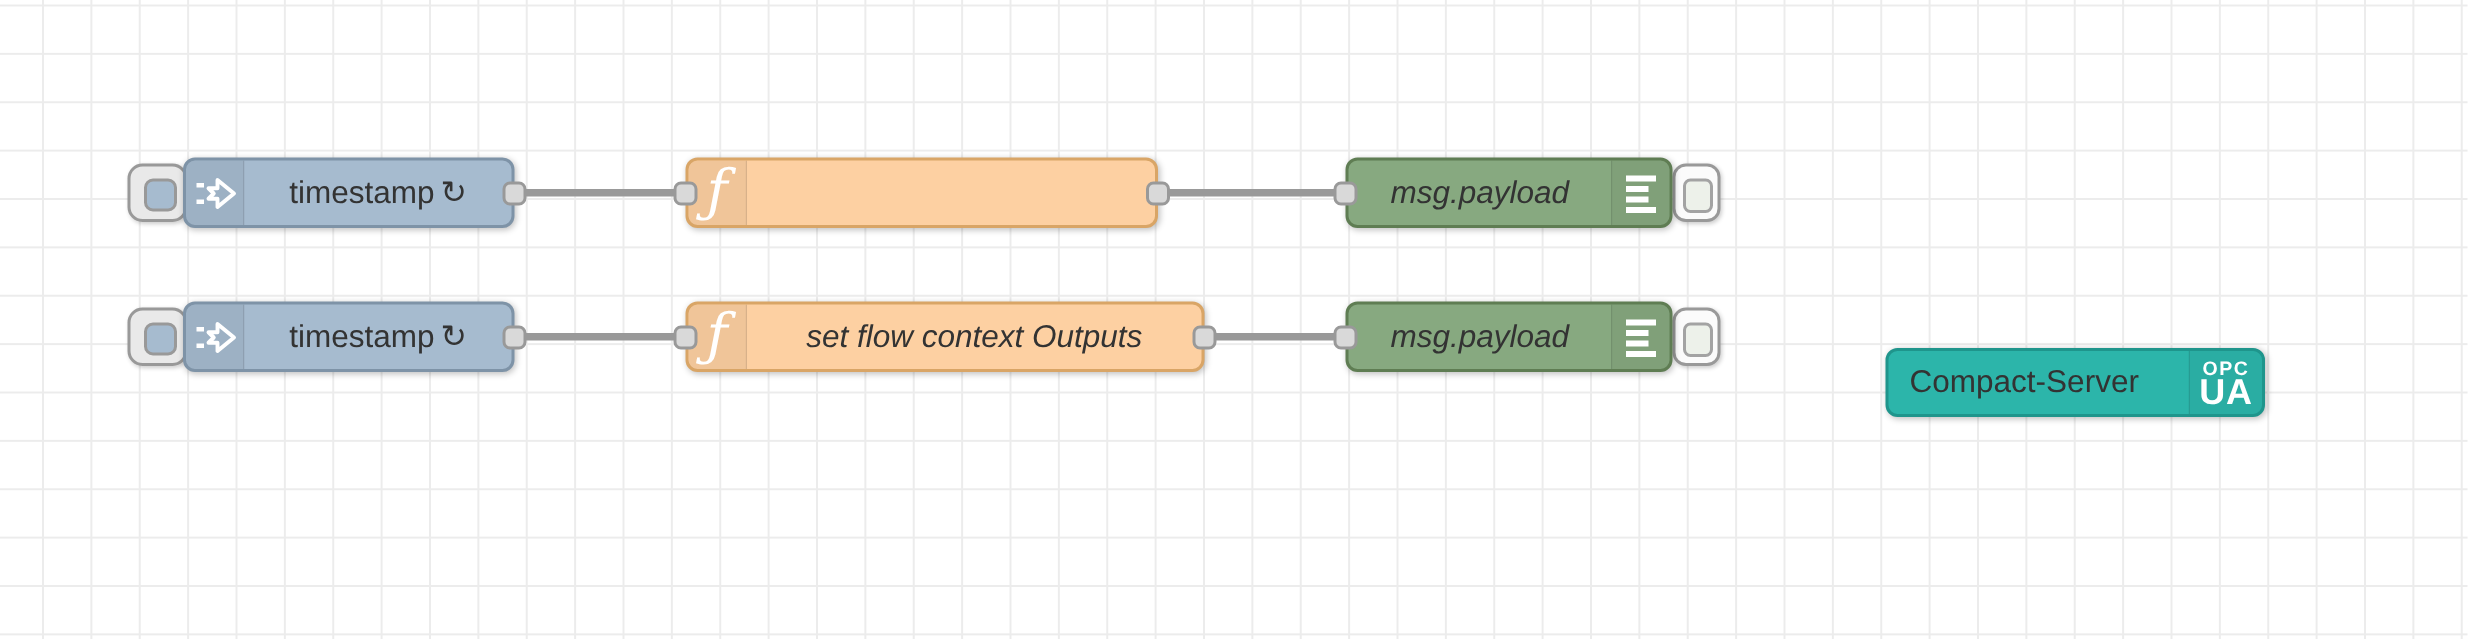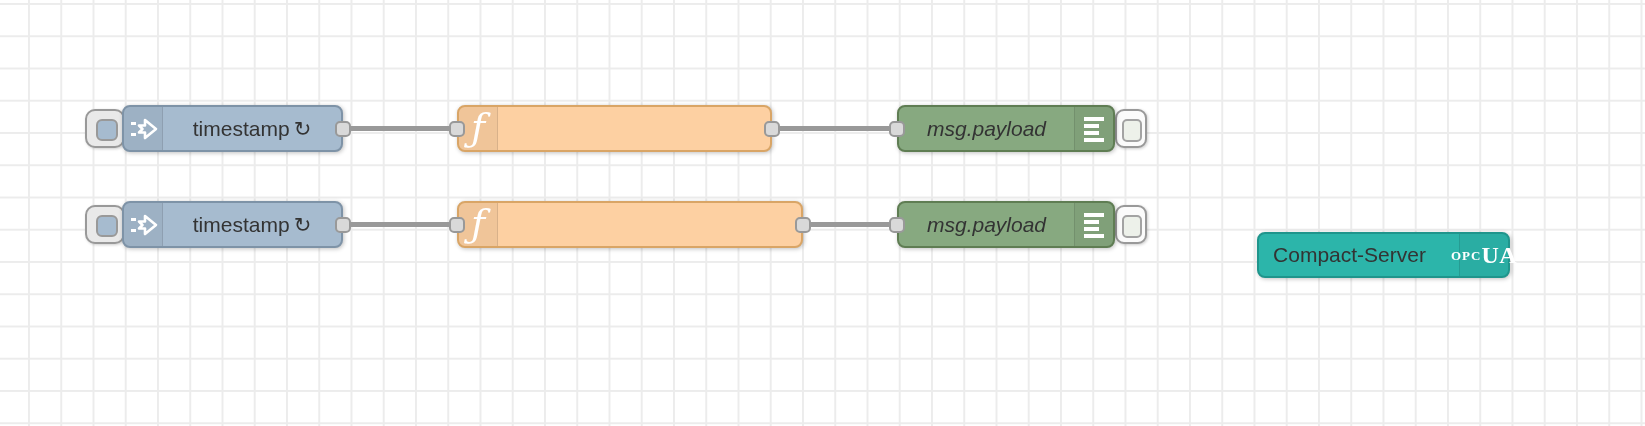--- a/index.html
+++ b/index.html
@@ -25,21 +25,21 @@
   .function .node-body{background:#fdd0a2;border-color:#d9a566;}
   .debug .node-body{background:#87a980;border-color:#5f7d53;font-style:italic;}
   .opcua .node-body{background:#2cb5aa;border-color:#1f958c;gap:19px;}
   .icon-region{
     width:38px;height:100%;flex:0 0 38px;
     display:flex;align-items:center;justify-content:center;
     background:rgba(0,0,0,0.05);
   }
   .icon-region.left{border-right:1.6px solid rgba(0,0,0,0.10);border-radius:6px 0 0 6px;}
   .icon-region.right{border-left:1.6px solid rgba(0,0,0,0.10);border-radius:0 6px 6px 0;}
-  .opcua .icon-region{flex:0 0 48px;width:48px;flex-direction:row;background:rgba(0,0,0,0.04);font-family:Liberation Serif, serif;}
+  .opcua .icon-region{flex:0 0 48px;width:48px;flex-direction:column;background:rgba(0,0,0,0.04);}
   .node-label{
     flex:1;text-align:center;font-size:21px;color:#333;
     white-space:nowrap;overflow:hidden;
   }
   .function .node-label{font-style:italic;}
   .repeat-glyph{font-size:21px;color:#333;margin-left:4px;}
   .func-glyph{
     font-family:"DejaVu Serif","Liberation Serif",serif;
     font-style:italic;font-size:38px;line-height:1;color:#fff;
     margin-top:-4px;
@@ -143,20 +143,21 @@
       <div class="node-label"><span>timestamp</span><span class="repeat-glyph">↻</span></div>
     </div>
     <div class="port out"></div>
   </div>
 
   <div class="node-group function" style="left:457px;top:201px;width:346px;height:47px">
     <div class="node-body">
       <div class="icon-region left">
         <span class="func-glyph">ƒ</span>
       </div>
+      <div class="node-label">set flow context Outputs</div>
     </div>
     <div class="port in"></div>
     <div class="port out"></div>
   </div>
 
   <div class="node-group debug" style="left:897px;top:201px;width:218px;height:47px">
     <div class="debug-button debug-top-btn">
       <div class="debug-button-inner"></div>
     </div>
     <div class="node-body">

